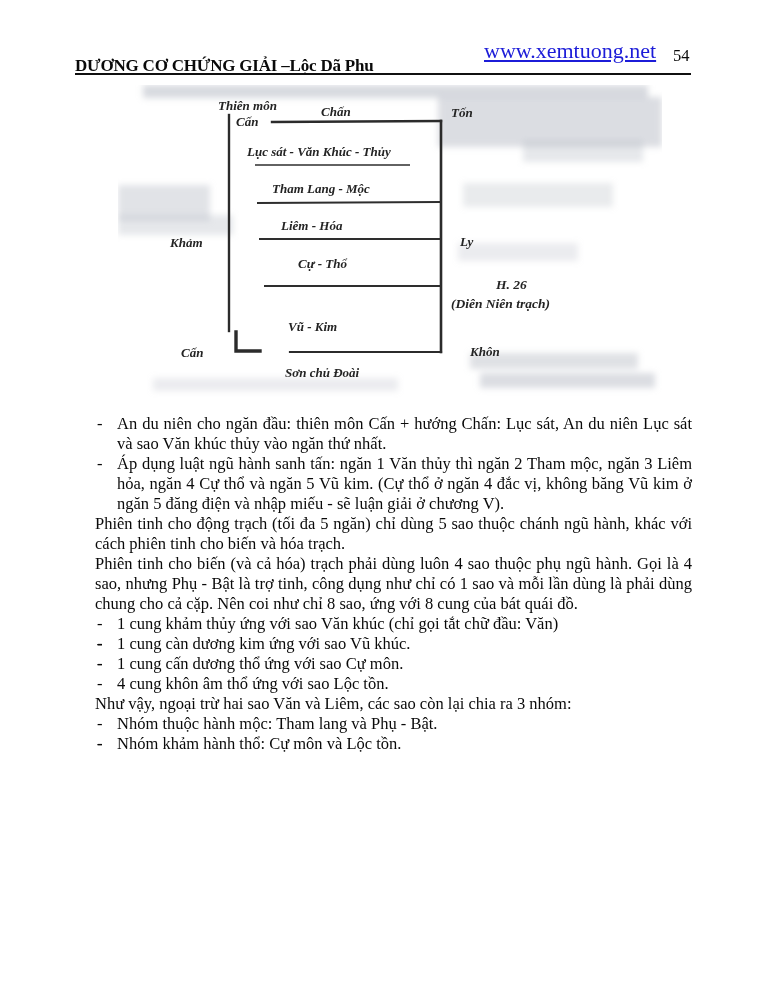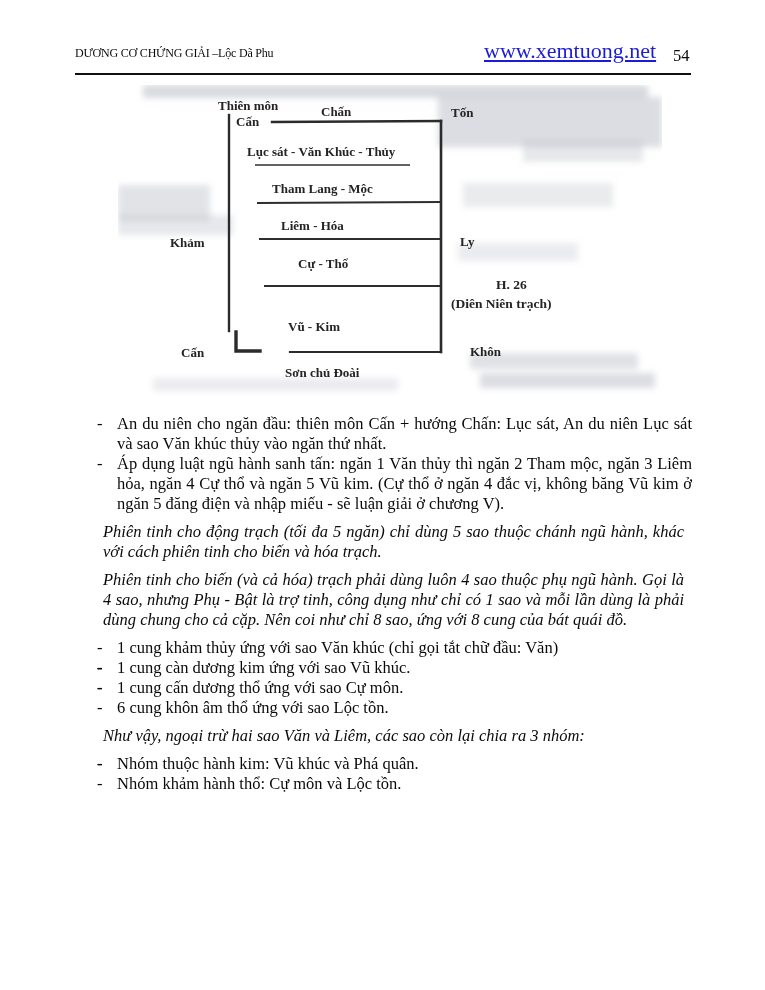--- a/index.html
+++ b/index.html
@@ -1,33 +1,33 @@
 <!DOCTYPE html>
 <html><head>
 <meta charset="utf-8">
 <style>
   html,body{margin:0;padding:0;}
   body{width:765px;height:990px;background:#ffffff;position:relative;
        font-family:"Liberation Serif",serif;color:#0a0a0a;overflow:hidden;}
 
   
-  .hdr-title{position:absolute;left:75px;top:46px;font-size:12px;letter-spacing:-0.2px;white-space:nowrap;}
+  .hdr-title{position:absolute;left:75px;top:56px;font-size:17px;letter-spacing:-0.2px;white-space:nowrap;font-weight:bold;}
   .hdr-link{position:absolute;left:484px;top:38px;font-size:22px;color:#1c1cd8;text-decoration:underline;cursor:pointer;white-space:nowrap;}
   .hdr-page{position:absolute;left:673px;top:46px;font-size:16.5px;}
   .rule{position:absolute;left:75px;top:73px;width:616px;height:2px;background:#101010;}
 
   
-  .fig{position:absolute;left:118px;top:85px;width:544px;height:315px;}
+  .fig{position:absolute;left:118px;top:85px;width:544px;height:315px;font-style:italic;}
   .fig svg{display:block;}
   .figtext{font-family:"Liberation Serif",serif;font-weight:bold;fill:#242424;}
 
   
   .bodytext{position:absolute;left:95px;top:414px;width:597px;
             font-size:16.5px;line-height:20px;text-align:justify;}
-  .bodytext p{margin:8px;padding:0;font-style:italic;}
+  .bodytext p{margin:0;padding:0;}
   .li{position:relative;padding-left:22px;}
   .li .dash{position:absolute;left:2px;top:0;}
   .u{text-decoration:underline;}
 </style>
 </head>
 <body>
 
 <div>
   <span class="hdr-title">DƯƠNG CƠ CHỨNG GIẢI –Lộc Dã Phu</span>
   <a class="hdr-link">www.xemtuong.net</a>
@@ -106,21 +106,21 @@
 
 
   <p>Phiên tinh cho biến (và cả hóa) trạch phải dùng luôn 4 sao thuộc phụ ngũ hành. Gọi là 4 sao, nhưng Phụ - Bật là trợ tinh, công dụng như chỉ có 1 sao và mỗi lần dùng là phải dùng chung cho cả cặp. Nên coi như chỉ 8 sao, ứng với 8 cung của bát quái đồ.</p>
 
   <div class="li"><span class="dash">-</span><span>1 cung khảm thủy ứng với sao Văn khúc (chỉ gọi tắt chữ đầu: Văn)</span></div>
   <div class="li"><span class="dash">-</span></div>
   <div class="li"><span class="dash">-</span></div>
   <div class="li"><span class="dash">-</span><span>1 cung càn dương kim ứng với sao Vũ khúc.</span></div>
   <div class="li"><span class="dash">-</span></div>
   <div class="li"><span class="dash">-</span><span>1 cung cấn dương thổ ứng với sao Cự môn.</span></div>
-  <div class="li"><span class="dash">-</span><span>6 cung khôn âm thổ ứng với sao Lộc tồn.</span></div>
+  <div class="li"><span class="dash">-</span><span>4 cung khôn âm thổ ứng với sao Lộc tồn.</span></div>
 
   <p>Như vậy, ngoại trừ hai sao Văn và Liêm, các sao còn lại chia ra 3 nhóm:</p>
 
+  <div class="li"><span class="dash">-</span><span>Nhóm thuộc hành mộc: Tham lang và Phụ - Bật.</span></div>
   <div class="li"><span class="dash">-</span></div>
-  <div class="li"><span class="dash">-</span><span>Nhóm thuộc hành kim: Vũ khúc và Phá quân.</span></div>
   <div class="li"><span class="dash">-</span><span>Nhóm khảm hành thổ: Cự môn và Lộc tồn.</span></div>
 
 </div>
 
 </body></html>

